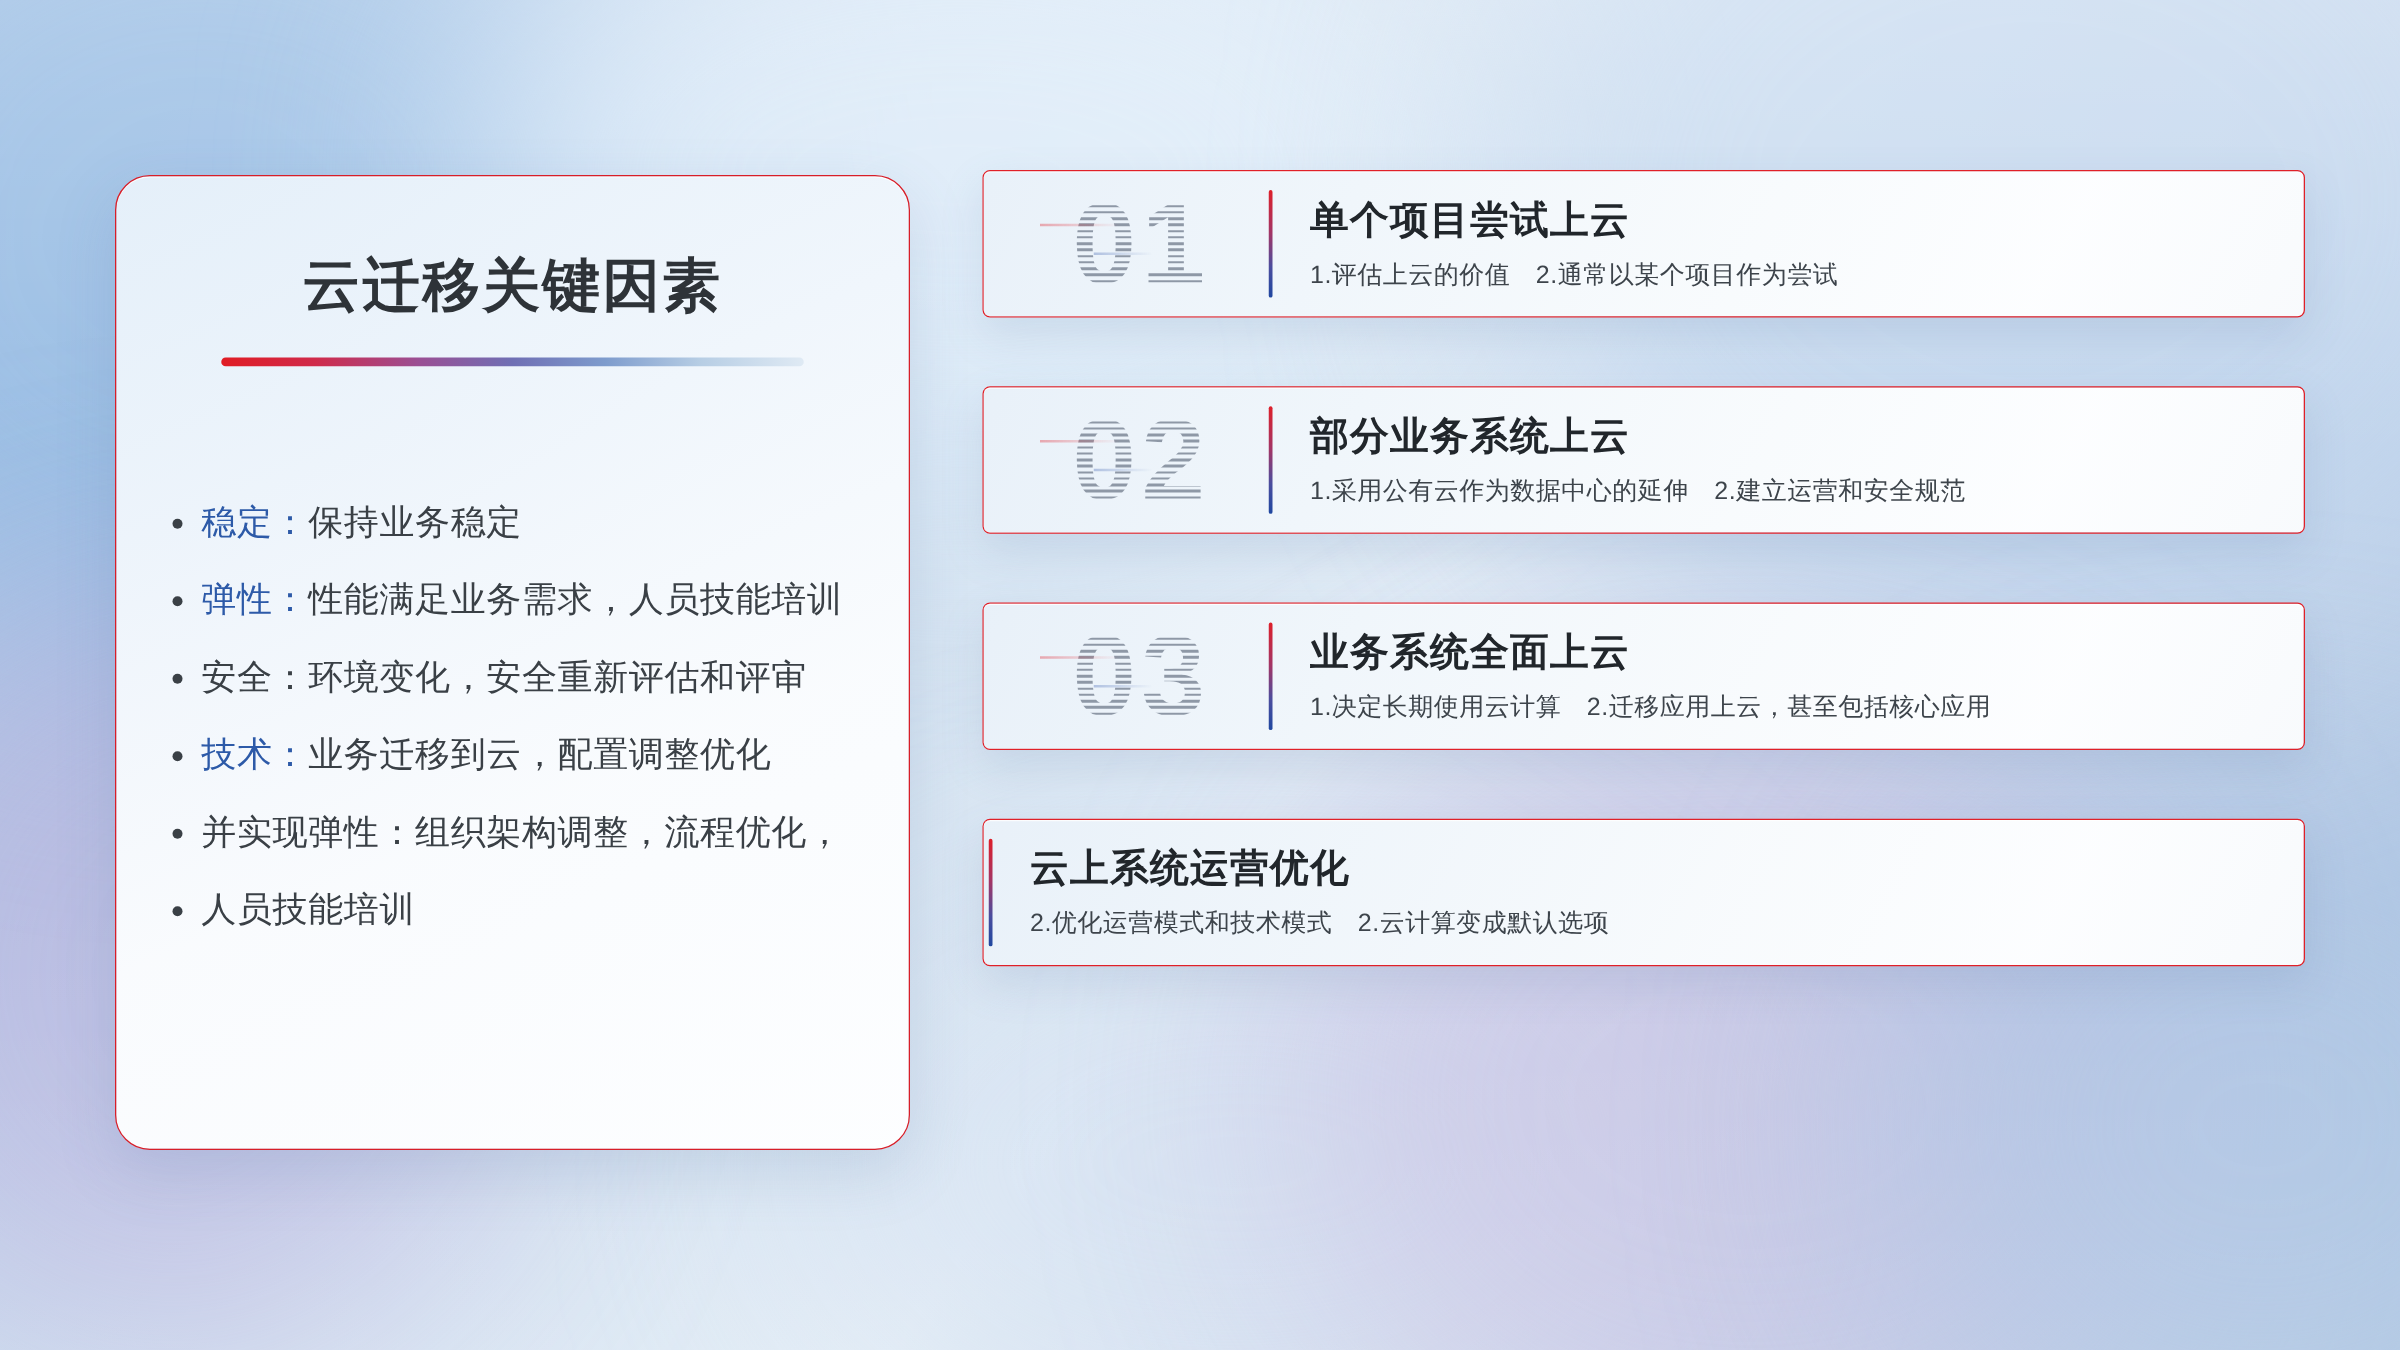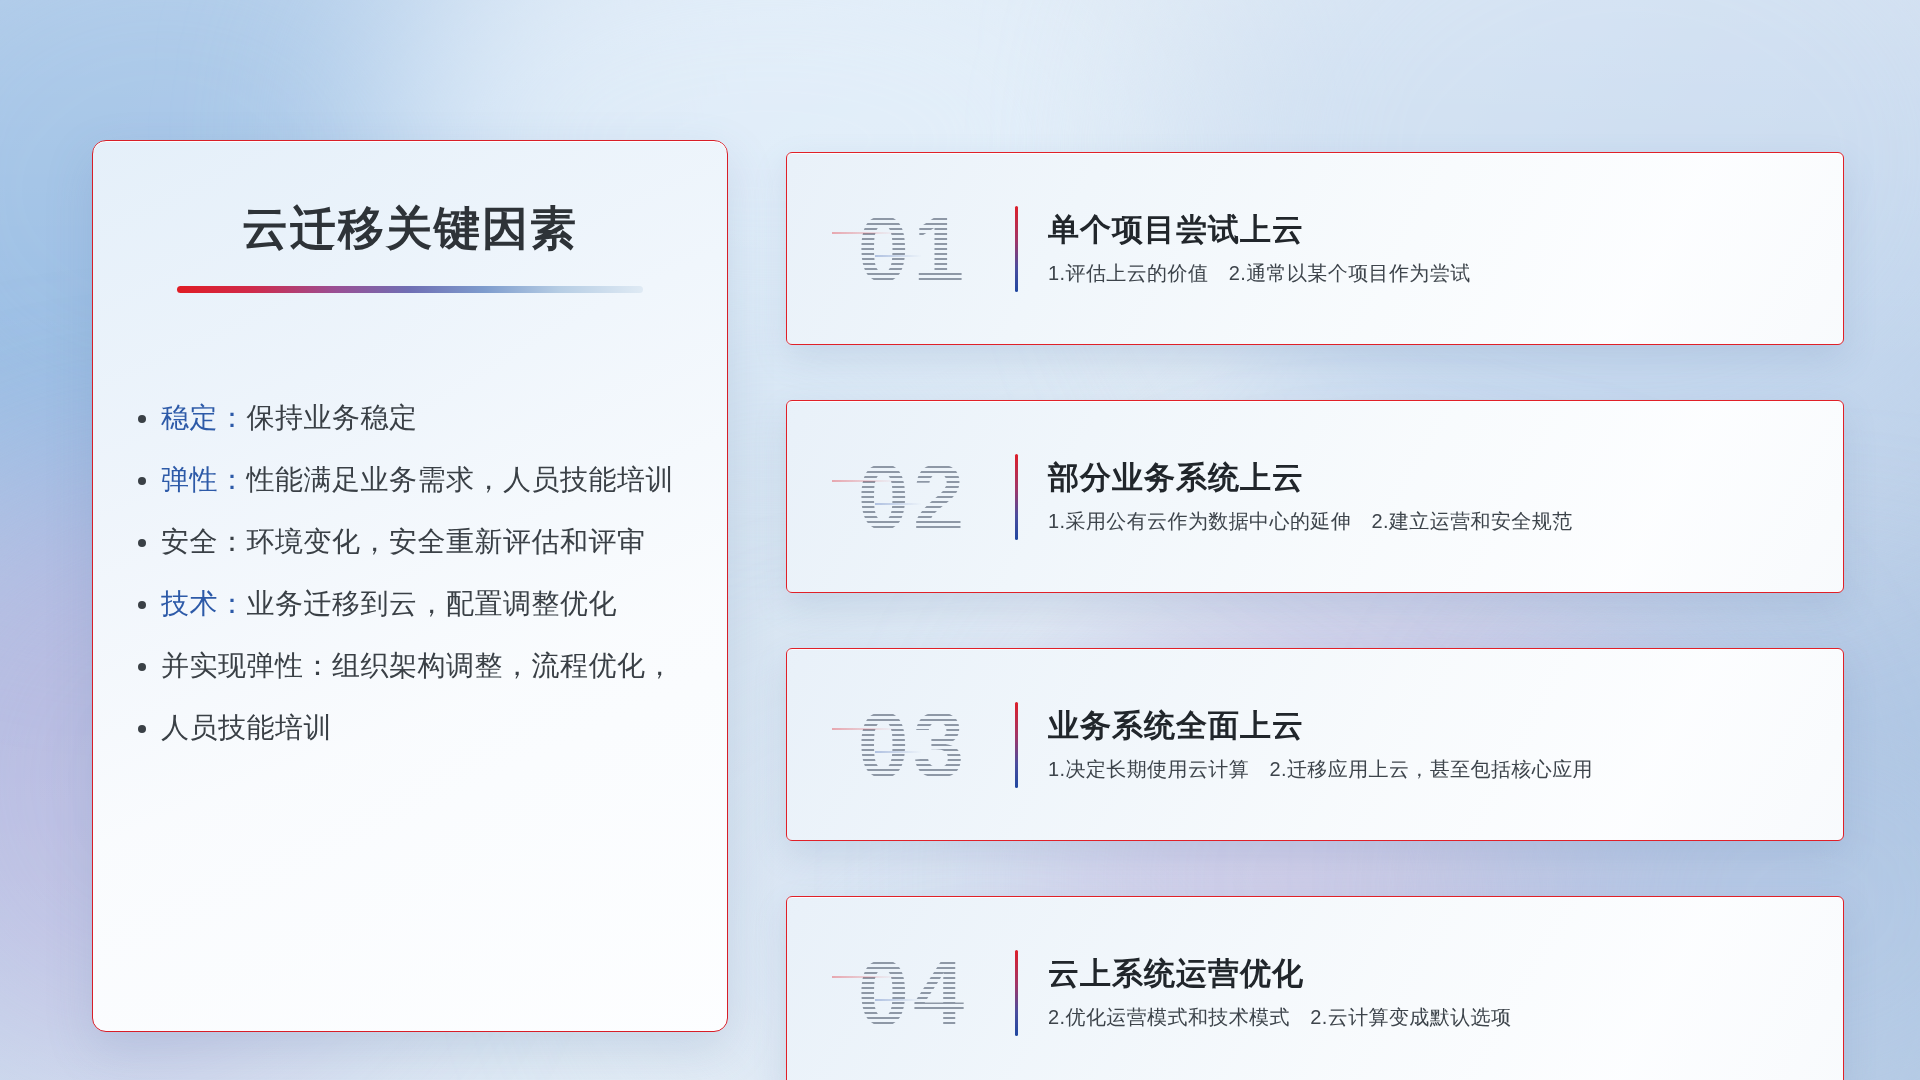--- a/index.html
+++ b/index.html
@@ -51,22 +51,22 @@
       rgba(255,255,255,.22) 0%,
       rgba(255,255,255,0) 34%,
       rgba(255,255,255,0) 66%,
       rgba(255,255,255,.12) 100%);
   }
 
   
   #left-panel{
     position:absolute;
     left:92px; top:140px;
-    width:636px; height:892px;
-    border-radius:14px;
+    width:636px; height:780px;
+    border-radius:28px;
     border:1.6px solid #d81e28;
     background:linear-gradient(158deg,
         rgba(231,241,250,.96) 0%,
         rgba(240,246,252,.97) 30%,
         rgba(250,252,254,.985) 62%,
         rgba(253,254,255,.99) 100%);
     box-shadow:0 18px 48px rgba(90,120,165,.18),
                inset 0 1px 0 rgba(255,255,255,.85);
     overflow:hidden;
   }
@@ -120,34 +120,33 @@
   .factor-val{ color:#3a4046; }
 
   
   #card-stack{
     position:absolute;
     left:786px; top:136px;
     width:1058px;
   }
   .step-card{
     position:relative;
-    height:193px;
+    height:118px;
     margin-bottom:55px;
     border-radius:6px;
     border:1.6px solid #e02028;
     background:linear-gradient(118deg,
         rgba(233,241,249,.97) 0%,
         rgba(240,246,251,.975) 26%,
         rgba(248,251,253,.985) 55%,
         rgba(253,254,255,.99) 80%,
         rgba(249,251,253,.985) 100%);
     box-shadow:0 14px 34px rgba(92,122,168,.16),
                inset 0 1px 0 rgba(255,255,255,.8);
     overflow:hidden;
-    margin-top:16px;
   }
   .step-card:last-child{ margin-bottom:0; }
   
   .step-card .veil{
     position:absolute; inset:-2px;
     border-radius:7px;
     border:2px solid rgba(255,255,255,.96);
     -webkit-mask-image:linear-gradient(104deg,
         rgba(0,0,0,1) 0%, rgba(0,0,0,1) 26%,
         rgba(0,0,0,.45) 46%, rgba(0,0,0,0) 62%);
@@ -312,23 +311,20 @@
         <div class="card-text">
           <h2 class="card-title">业务系统全面上云</h2>
           <p class="card-sub">1.决定长期使用云计算　2.迁移应用上云，甚至包括核心应用</p>
         </div>
       </div>
     </article>
 
     <article class="step-card">
       <div class="veil"></div>
       <div class="card-body">
-        <div class="step-num">
-          <span>04</span>
-        </div>
         <div class="num-rule"></div>
         <div class="card-text">
           <h2 class="card-title">云上系统运营优化</h2>
           <p class="card-sub">2.优化运营模式和技术模式　2.云计算变成默认选项</p>
         </div>
       </div>
     </article>
 
   </section>
 </div>

